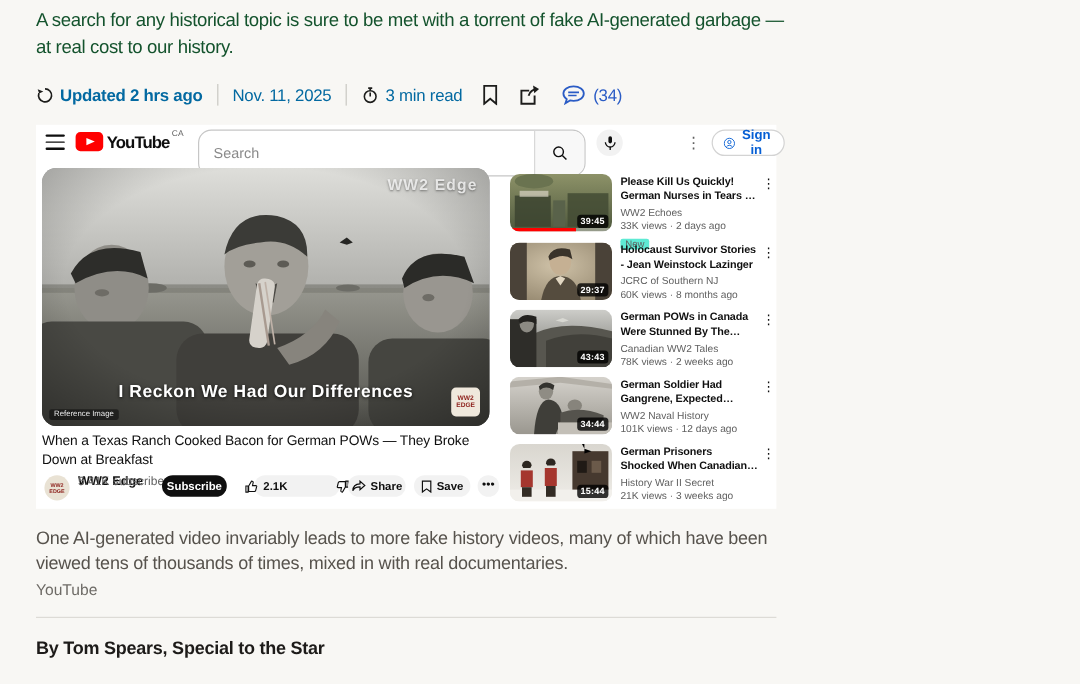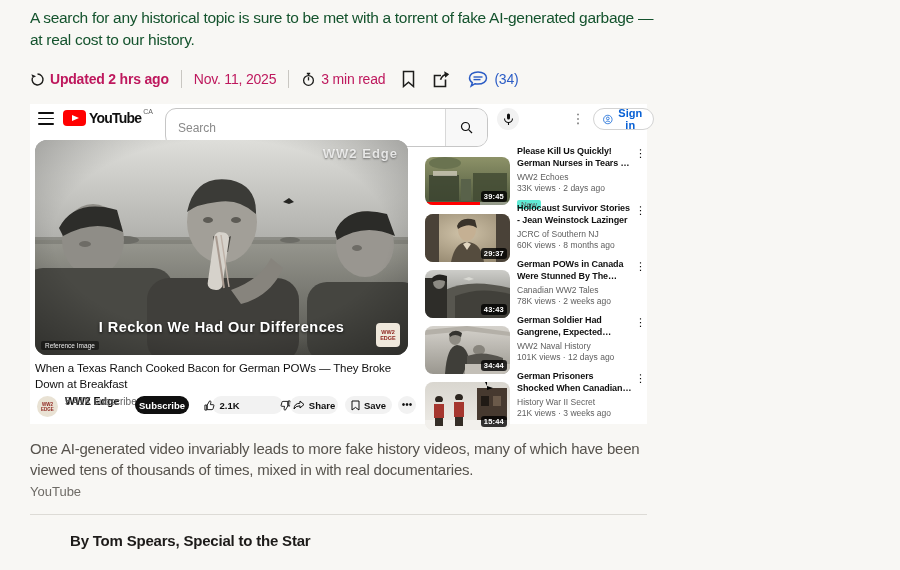--- a/index.html
+++ b/index.html
@@ -4,33 +4,33 @@
 <style>
   * { margin:0; padding:0; box-sizing:border-box; }
   html,body { width:900px; height:570px; }
   body { font-family:"Liberation Sans", sans-serif; background:#f8f7f4; overflow:hidden; }
   .page { position:relative; width:900px; height:570px; background:#f8f7f4; }
 
   
   .subheading { position:absolute; left:30px; top:7px; width:634px; font-size:15.5px;
     letter-spacing:-0.3px; line-height:1.42; color:#14532d; font-weight:500; }
   .meta-row { position:absolute; left:30px; top:66px; height:26px; display:flex; align-items:center; }
-  .meta-item { display:flex; align-items:center; gap:5px; font-size:14px; color:#be185d; letter-spacing:-0.2px; }
+  .meta-item { display:flex; align-items:center; gap:5px; font-size:14px; color:#0369a1; letter-spacing:-0.2px; }
   .meta-item.strong { font-weight:bold; }
   .meta-divider { width:1px; height:18px; background:#c9c7c2; margin:0 12px; }
   .meta-icons { display:flex; align-items:center; margin-left:16px; gap:16px; }
   .icon-btn { display:flex; align-items:center; gap:5px; cursor:pointer; background:none; border:none; }
   .comment-count { color:#2b5cc5; font-size:14px; letter-spacing:-0.2px; }
 
   .caption { position:absolute; left:30px; top:438px; width:626px; font-size:15px;
     letter-spacing:-0.2px; line-height:1.42; color:#57534d; font-weight:500; }
   .credit { position:absolute; left:30px; top:484px; font-size:13px; color:#6e6b66; }
   .rule { position:absolute; left:30px; top:514px; width:617px; height:1px; background:#dddbd6; }
   .byline { position:absolute; left:30px; top:532px; font-size:15px; font-weight:bold;
-    color:#1d1b19; letter-spacing:-0.2px;margin-left:40px; }
+    color:#1d1b19; letter-spacing:-0.2px; }
 
   
   .embed { position:absolute; left:30px; top:104px; width:617px; height:320px; background:#fff; }
   .yt-header { position:absolute; left:0; top:0; width:617px; height:30px; display:flex; align-items:center; }
   .hamburger { position:absolute; left:8px; top:8px; width:16px; height:13px; display:flex;
     flex-direction:column; justify-content:space-between; cursor:pointer; background:none; border:none; }
   .hamburger span { display:block; height:1.6px; background:#0f0f0f; border-radius:1px; }
   .yt-logo { position:absolute; left:33px; top:6px; display:flex; align-items:flex-start; cursor:pointer; }
   .yt-play { width:23px; height:16px; background:#ff0000; border-radius:4px; position:relative; }
   .yt-play:after { content:""; position:absolute; left:9px; top:4.5px; border-left:7px solid #fff;
@@ -81,21 +81,21 @@
   .like-pill { left:177px; width:71px; gap:12px; }
   .like-half { display:flex; align-items:center; gap:4px; padding:0 8px; height:100%; cursor:pointer; }
   .like-sep { width:1px; height:12px; background:#d0d0d0; }
   .share-pill { left:255px; width:48px; }
   .save-pill { left:310px; width:47px; }
   .more-btn { position:absolute; left:363px; top:2px; width:18px; height:18px; border-radius:50%;
     background:#f2f2f2; border:none; font-size:10px; color:#0f0f0f; line-height:18px; text-align:center; cursor:pointer; }
 
   
   .sug { position:absolute; left:395px; width:222px; height:50px; }
-  .sug-thumb { position:absolute; left:0; top:12px; width:85px; height:48px; border-radius:8px;
+  .sug-thumb { position:absolute; left:0; top:0; width:85px; height:48px; border-radius:8px;
     overflow:hidden; cursor:pointer; }
   .sug-thumb svg { display:block; }
   .dur { position:absolute; right:3px; bottom:3px; background:rgba(0,0,0,.8); color:#fff;
     font-size:7.5px; font-weight:bold; padding:1px 3px; border-radius:3px; letter-spacing:0.2px; }
   .progress { position:absolute; left:0; right:0; bottom:0; height:3px; background:rgba(255,255,255,.4); }
   .progress > div { height:100%; background:#f00; }
   .sug-text { position:absolute; left:92px; top:0px; width:115px; }
   .sug-title { font-size:9px; font-weight:bold; color:#0f0f0f; line-height:12px; letter-spacing:-0.1px;
     display:-webkit-box; -webkit-line-clamp:2; -webkit-box-orient:vertical; overflow:hidden; cursor:pointer; }
   .sug-channel { font-size:8.5px; color:#606060; margin-top:3px; }

